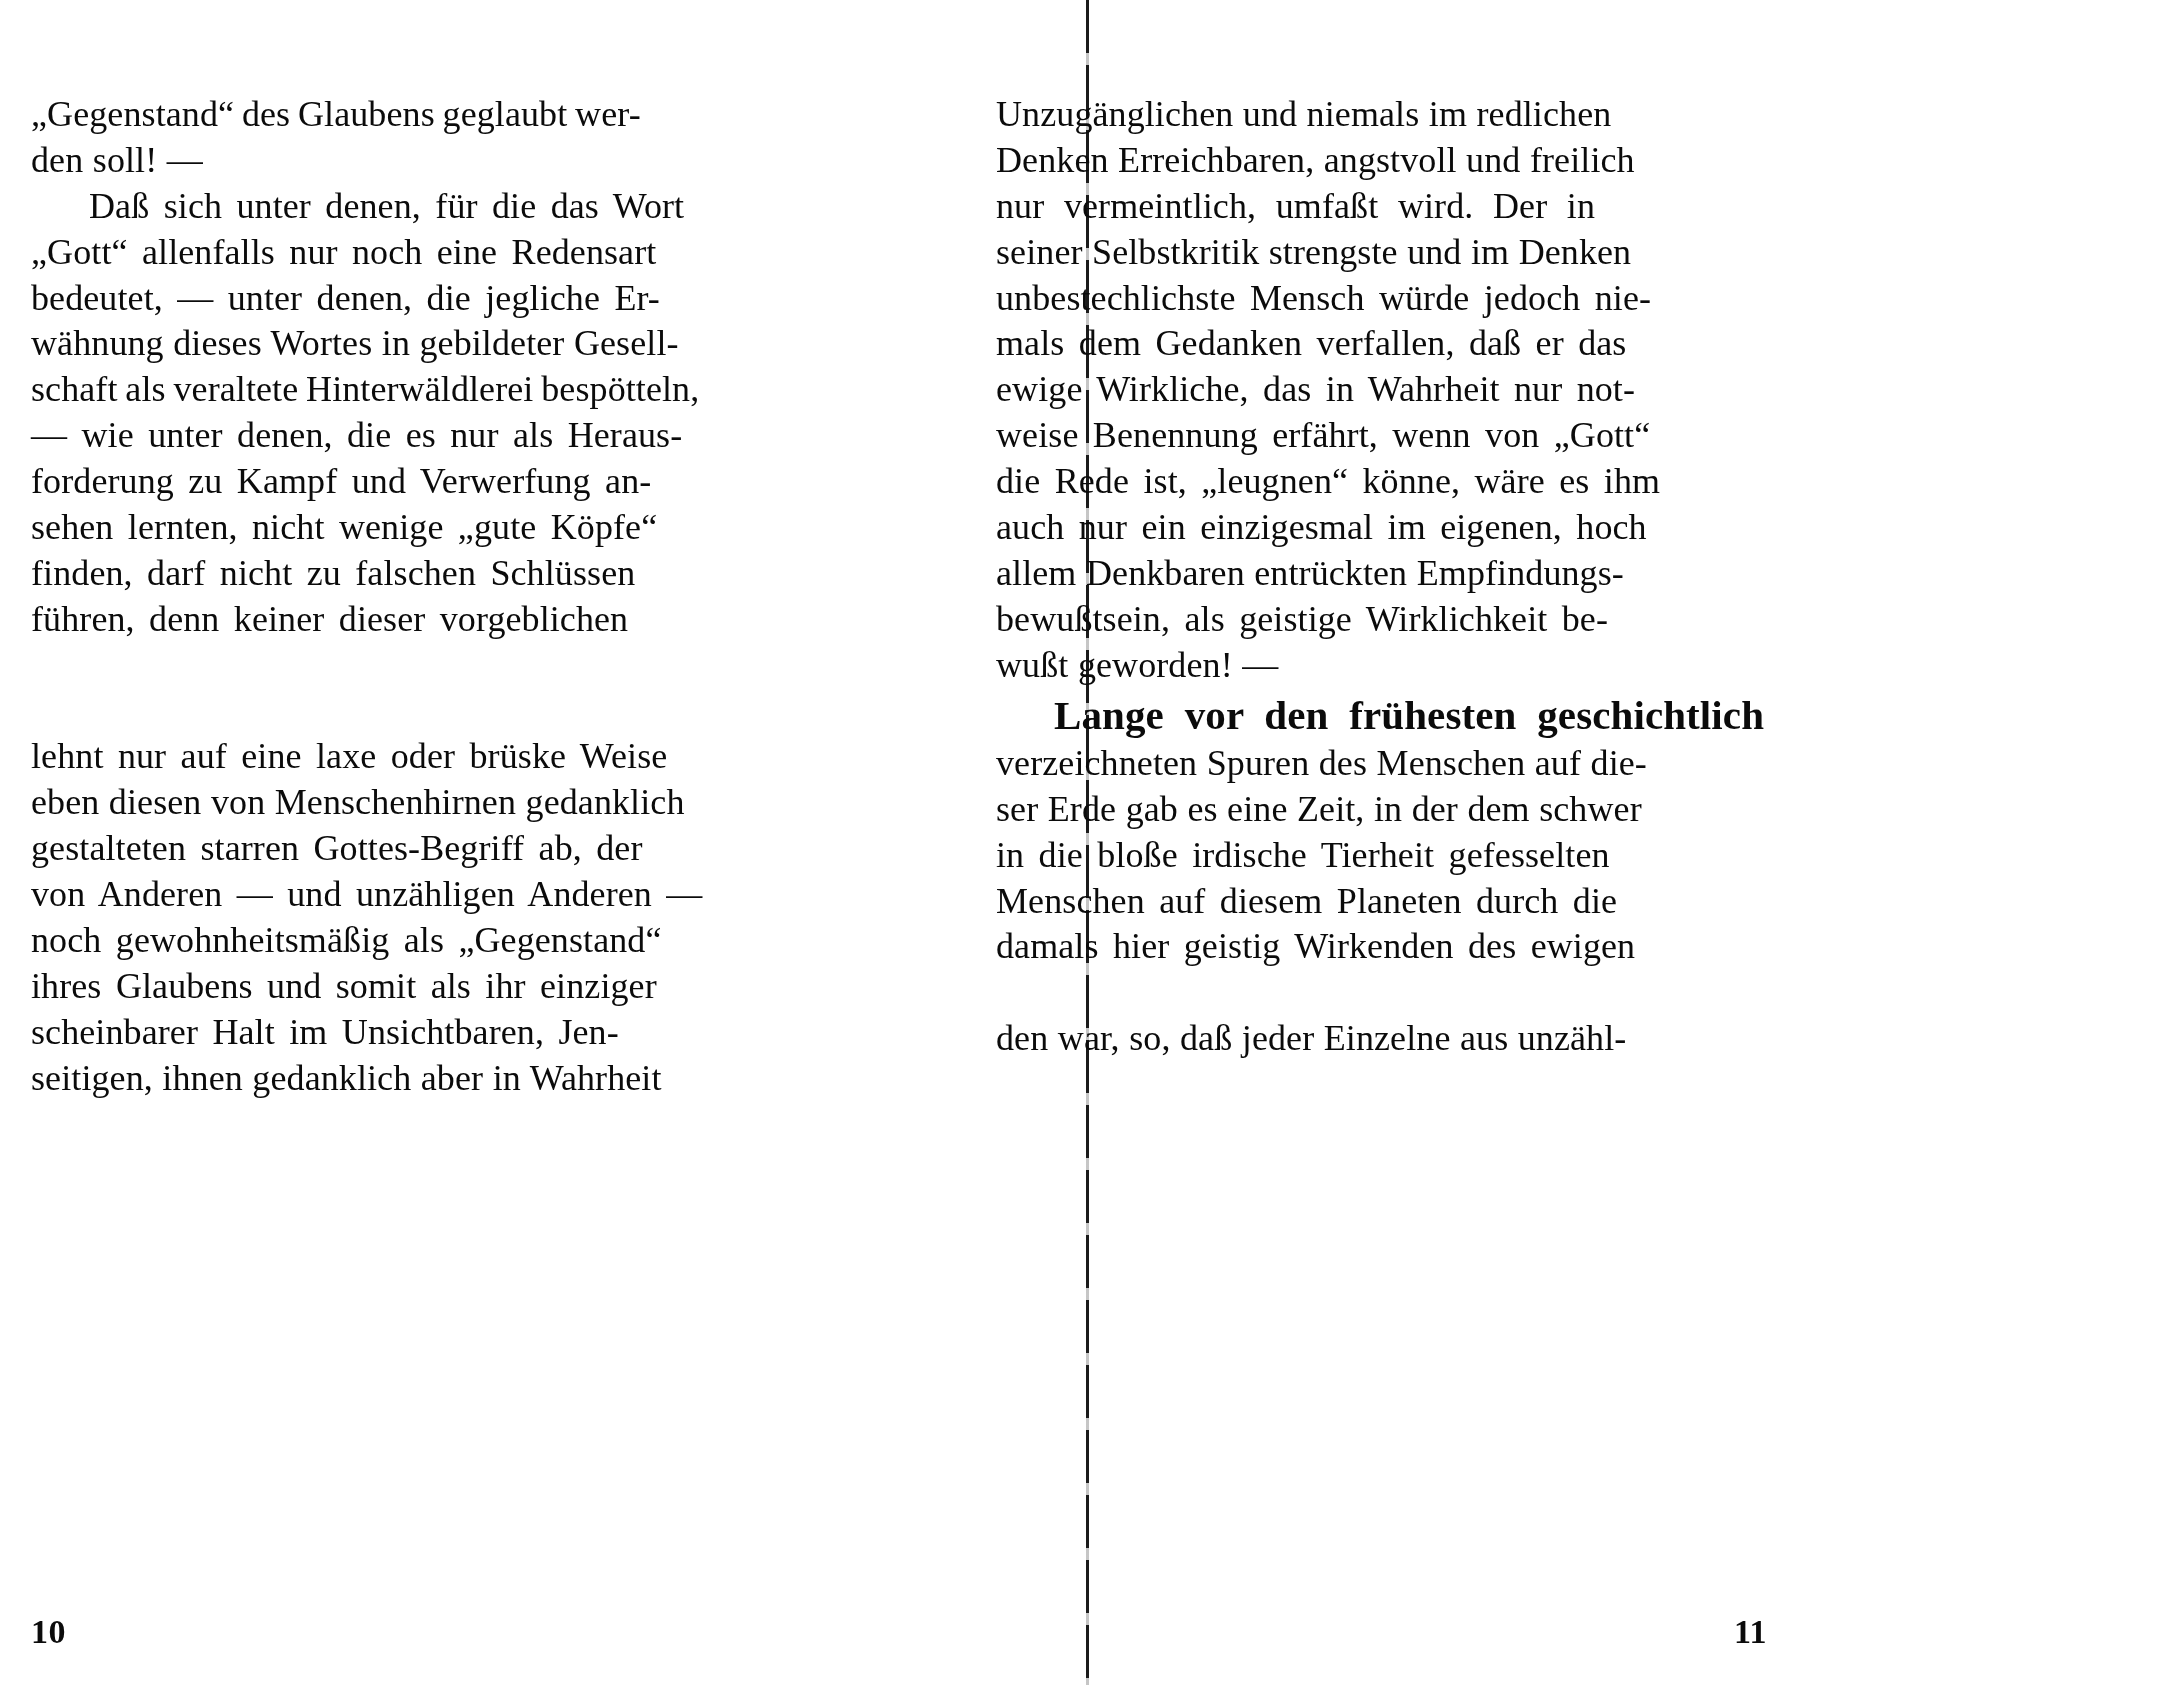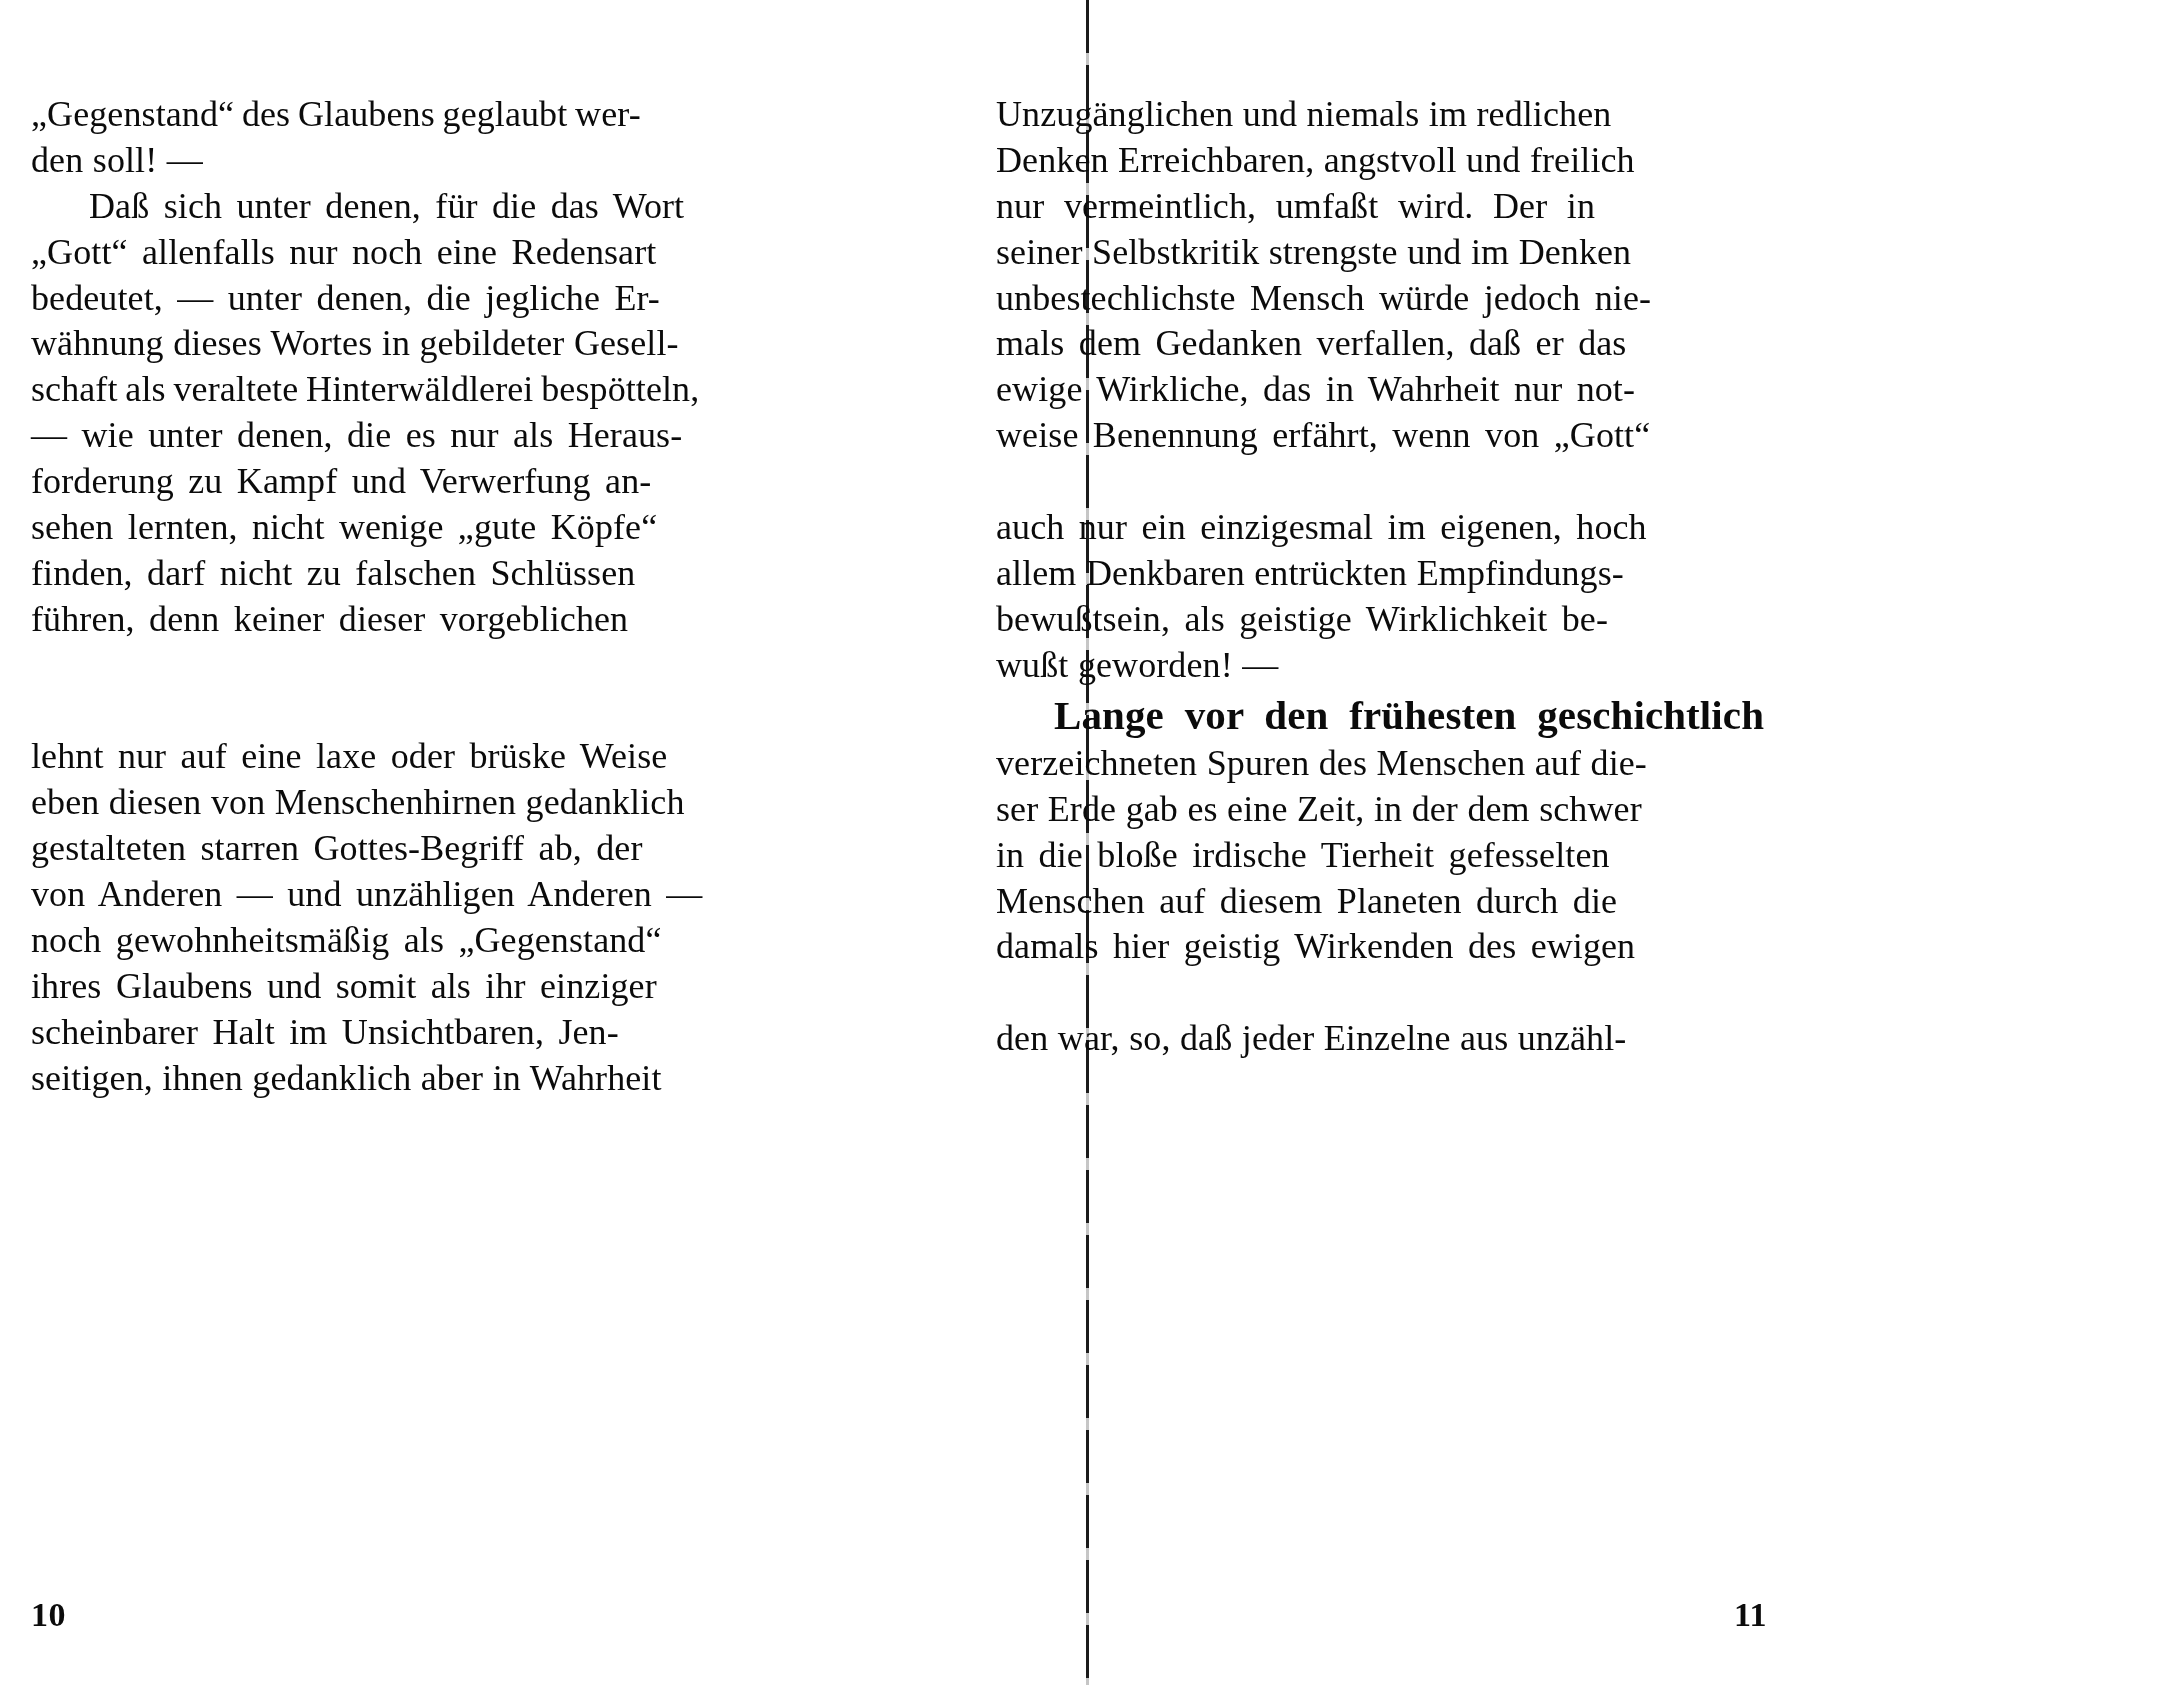--- a/index.html
+++ b/index.html
@@ -54,21 +54,21 @@
     margin: 0 0 0 0;
   }
   .para-indent { text-indent: 58px; }
   .para-gap { margin-top: 34px; }
   .para-biggap { margin-top: 112px; }
 
   .dropcapish { font-size: 41px; }
 
   .folio {
     position: absolute;
-    bottom: 51px;
+    bottom: 34px;
     font-size: 34px;
     font-family: "Liberation Serif", serif;
     font-weight: 700;
     letter-spacing: 0.4px;
   }
   .folio-left  { left: 31px; }
   .folio-right { right: 31px; }
 
   
   .tight { word-spacing: -1.3px; }
@@ -122,21 +122,21 @@
 
       <p>
         <span>Unzugänglichen und niemals im redlichen</span><br>
         <span>Denken Erreichbaren, angstvoll und freilich</span><br>
         <span class="vloose">nur vermeintlich, umfaßt wird. Der in</span><br>
         <span>seiner Selbstkritik strengste und im Denken</span><br>
         <span class="loose">unbestechlichste Mensch würde jedoch nie-</span><br>
         <span class="loose">mals dem Gedanken verfallen, daß er das</span><br>
         <span class="loose">ewige Wirkliche, das in Wahrheit nur not-</span><br>
         <span class="loose">weise Benennung erfährt, wenn von „Gott“</span><br>
-        <br>
+        <span class="loose">die Rede ist, „leugnen“ könne, wäre es ihm</span><br>
         <span class="loose">auch nur ein einzigesmal im eigenen, hoch</span><br>
         <span>allem Denkbaren entrückten Empfindungs-</span><br>
         <span class="loose">bewußtsein, als geistige Wirklichkeit be-</span><br>
         <span>wußt geworden! —</span>
       </p>
 
       <p class="para-biggap">
         <span class="para-indent vloose dropcapish" style="display:inline-block;font-weight:bold;">Lange vor den frühesten geschichtlich</span><br>
         <span>verzeichneten Spuren des Menschen auf die-</span><br>
         <span>ser Erde gab es eine Zeit, in der dem schwer</span><br>

